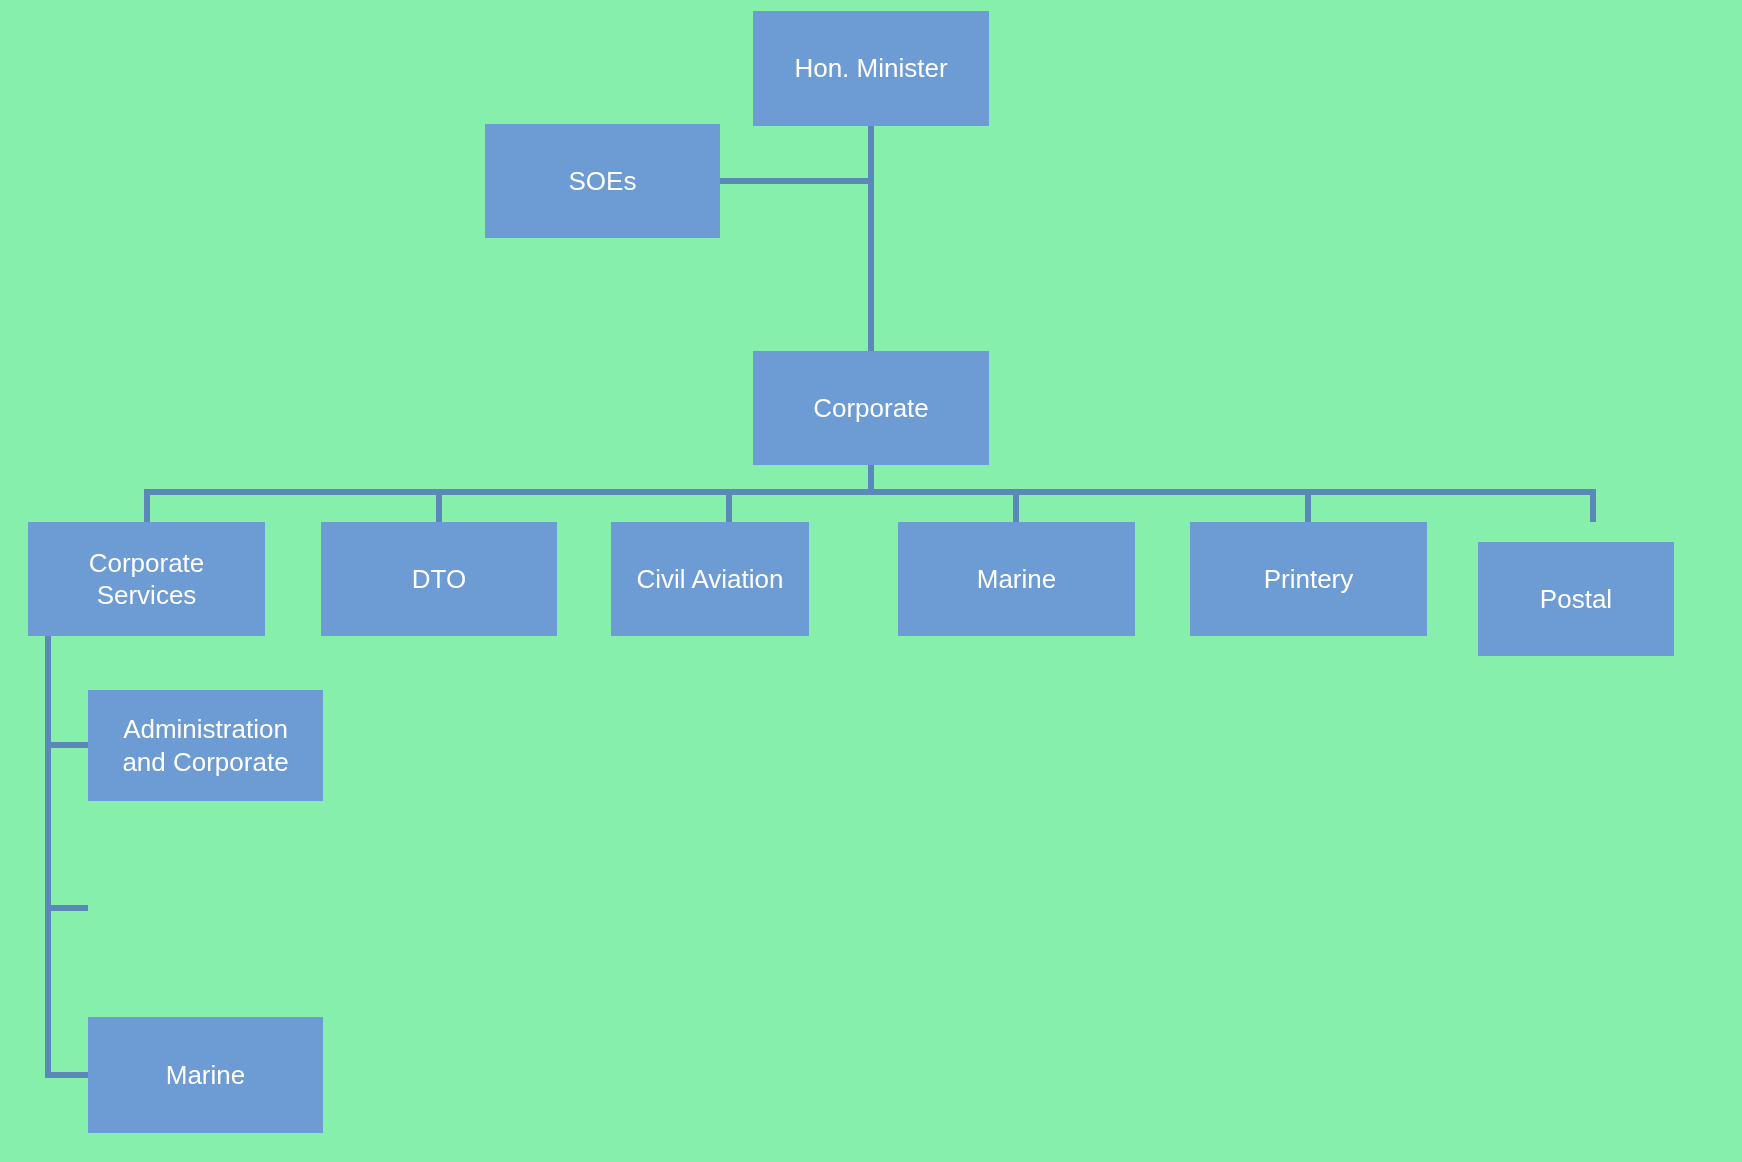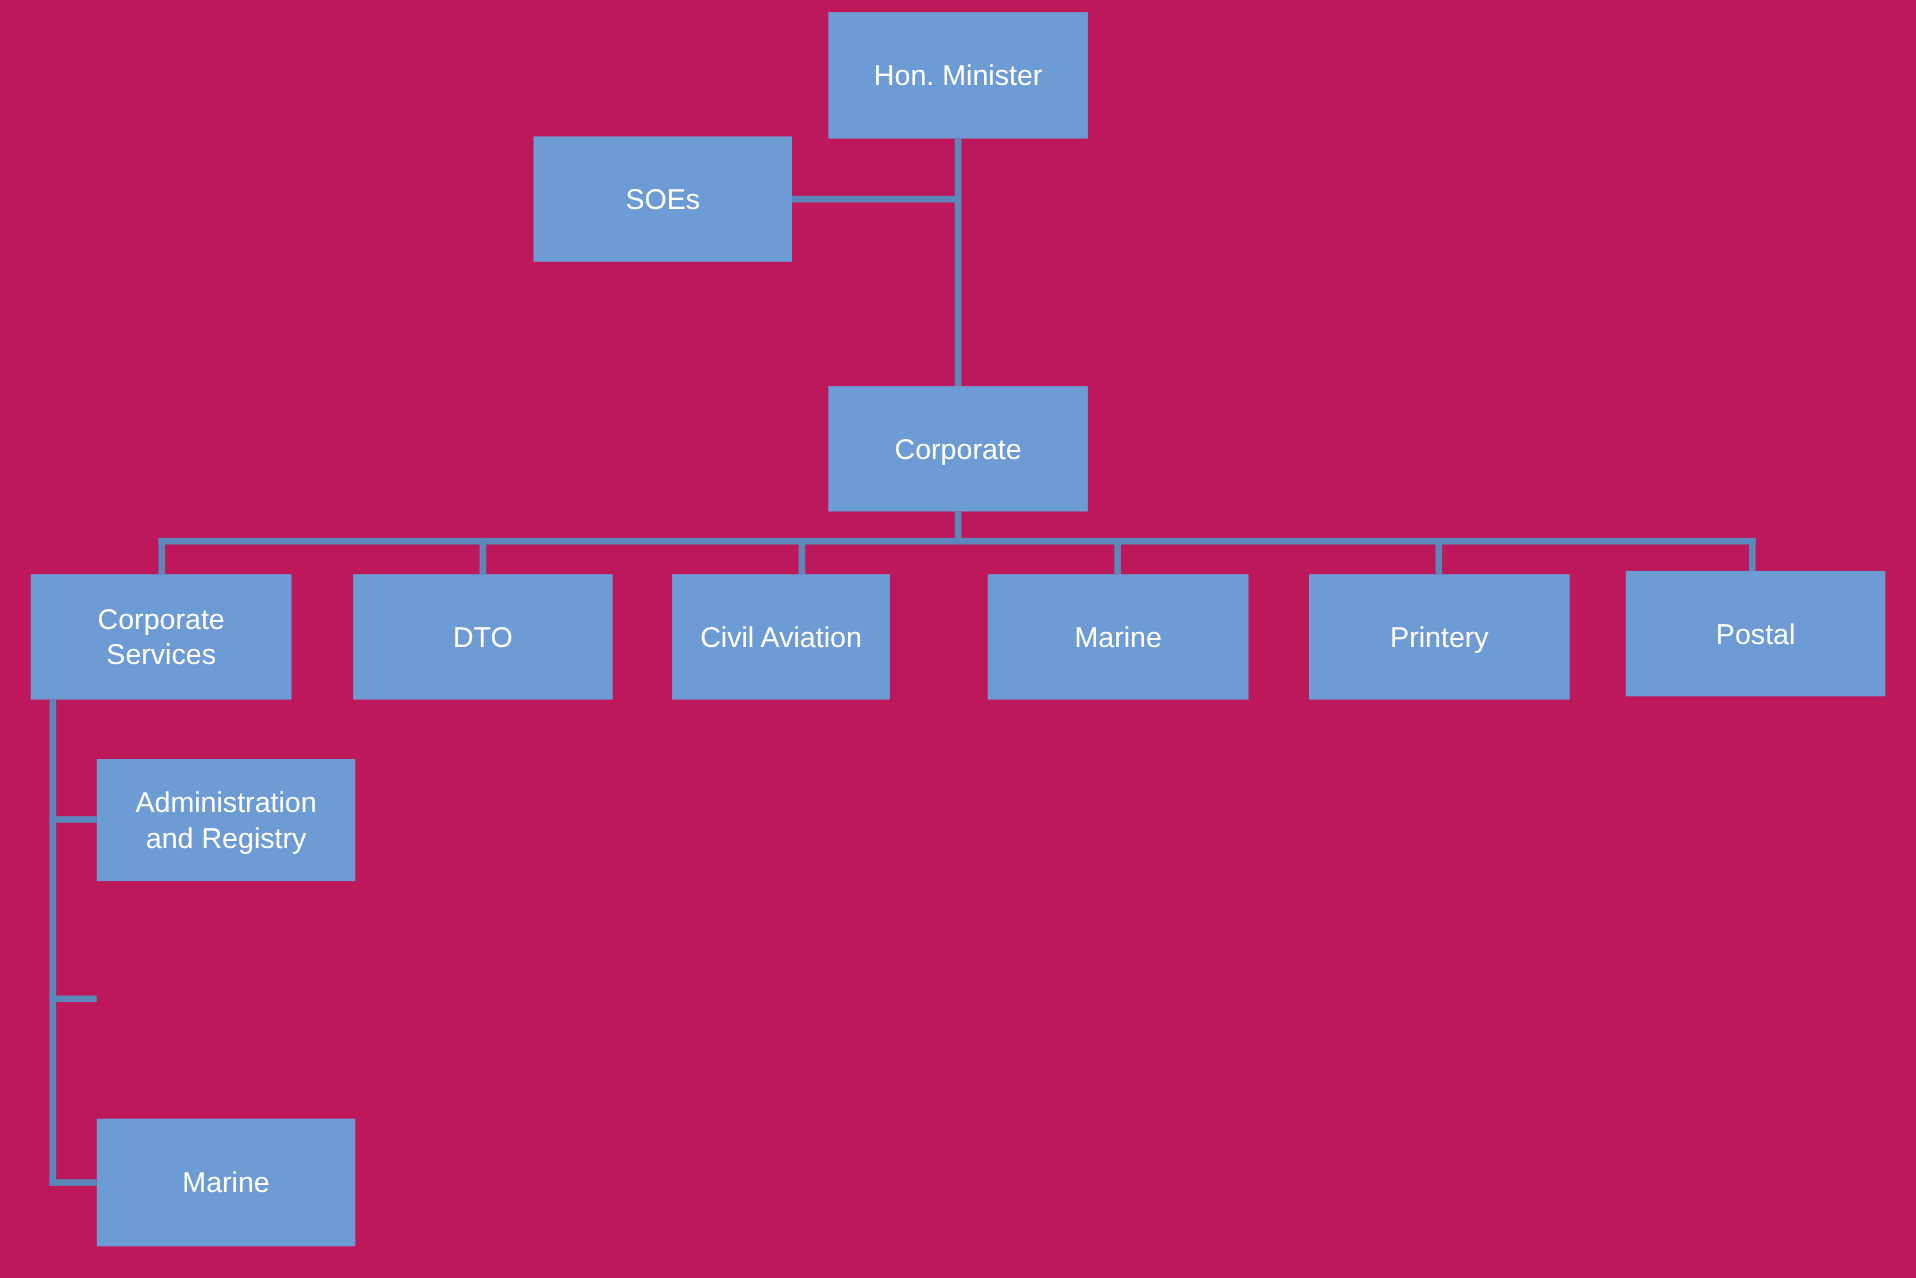--- a/index.html
+++ b/index.html
@@ -4,21 +4,21 @@
 <style>
   html, body {
     margin: 0;
     padding: 0;
     background: #ffffff;
   }
   .canvas {
     position: relative;
     width: 1742px;
     height: 1162px;
-    background: #be185d;
+    background: #86efac;
     font-family: "Liberation Sans", sans-serif;
     overflow: hidden;
   }
   .node {
     position: absolute;
     background: var(--node-fill, #6D9BD3);
     color: var(--node-text, #ffffff);
     display: flex;
     align-items: center;
     justify-content: center;
@@ -35,21 +35,21 @@
 
   
   #n-hon-minister   { left: 753px;  top: 11px;   width: 236px; height: 115px; }
   #n-soes           { left: 485px;  top: 124px;  width: 235px; height: 114px; }
   #n-secretary      { left: 753px;  top: 351px;  width: 236px; height: 114px; }
   #n-corp-services  { left: 28px;   top: 522px;  width: 237px; height: 114px; }
   #n-dto            { left: 321px;  top: 522px;  width: 236px; height: 114px; }
   #n-civil-aviation { left: 611px;  top: 522px;  width: 198px; height: 114px; }
   #n-marine         { left: 898px;  top: 522px;  width: 237px; height: 114px; }
   #n-printery       { left: 1190px; top: 522px;  width: 237px; height: 114px; }
-  #n-postal         { left: 1478px; top: 519px;  width: 236px; height: 114px; }
+  #n-postal         { left: 1478px; top: 542px;  width: 196px; height: 114px; }
   #n-admin-registry { left: 88px;   top: 690px;  width: 235px; height: 111px; }
   #n-planning-stats { left: 88px;   top: 852px;  width: 235px; height: 111px; }
   #n-account        { left: 88px;   top: 1017px; width: 235px; height: 116px; }
 
   
   #c-minister-secretary { left: 868px;  top: 126px;  width: 6px;    height: 225px; }
   #c-soes-branch        { left: 720px;  top: 178px;  width: 151px;  height: 6px;  }
   #c-secretary-stub     { left: 868px;  top: 465px;  width: 6px;    height: 27px; }
   #c-bus                { left: 144px;  top: 489px;  width: 1452px; height: 6px;  }
   #c-drop-corp          { left: 144px;  top: 489px;  width: 6px;    height: 33px; }
@@ -85,16 +85,16 @@
 
   <div class="node" id="n-hon-minister">Hon. Minister</div>
   <div class="node" id="n-soes">SOEs</div>
   <div class="node" id="n-secretary">Corporate</div>
   <div class="node" id="n-corp-services">Corporate Services</div>
   <div class="node" id="n-dto">DTO</div>
   <div class="node" id="n-civil-aviation">Civil Aviation</div>
   <div class="node" id="n-marine">Marine</div>
   <div class="node" id="n-printery">Printery</div>
   <div class="node" id="n-postal">Postal</div>
-  <div class="node" id="n-admin-registry">Administration and Registry</div>
+  <div class="node" id="n-admin-registry">Administration and Corporate</div>
   <div class="node" id="n-account">Marine</div>
 
 </div>
 
 </body></html>

